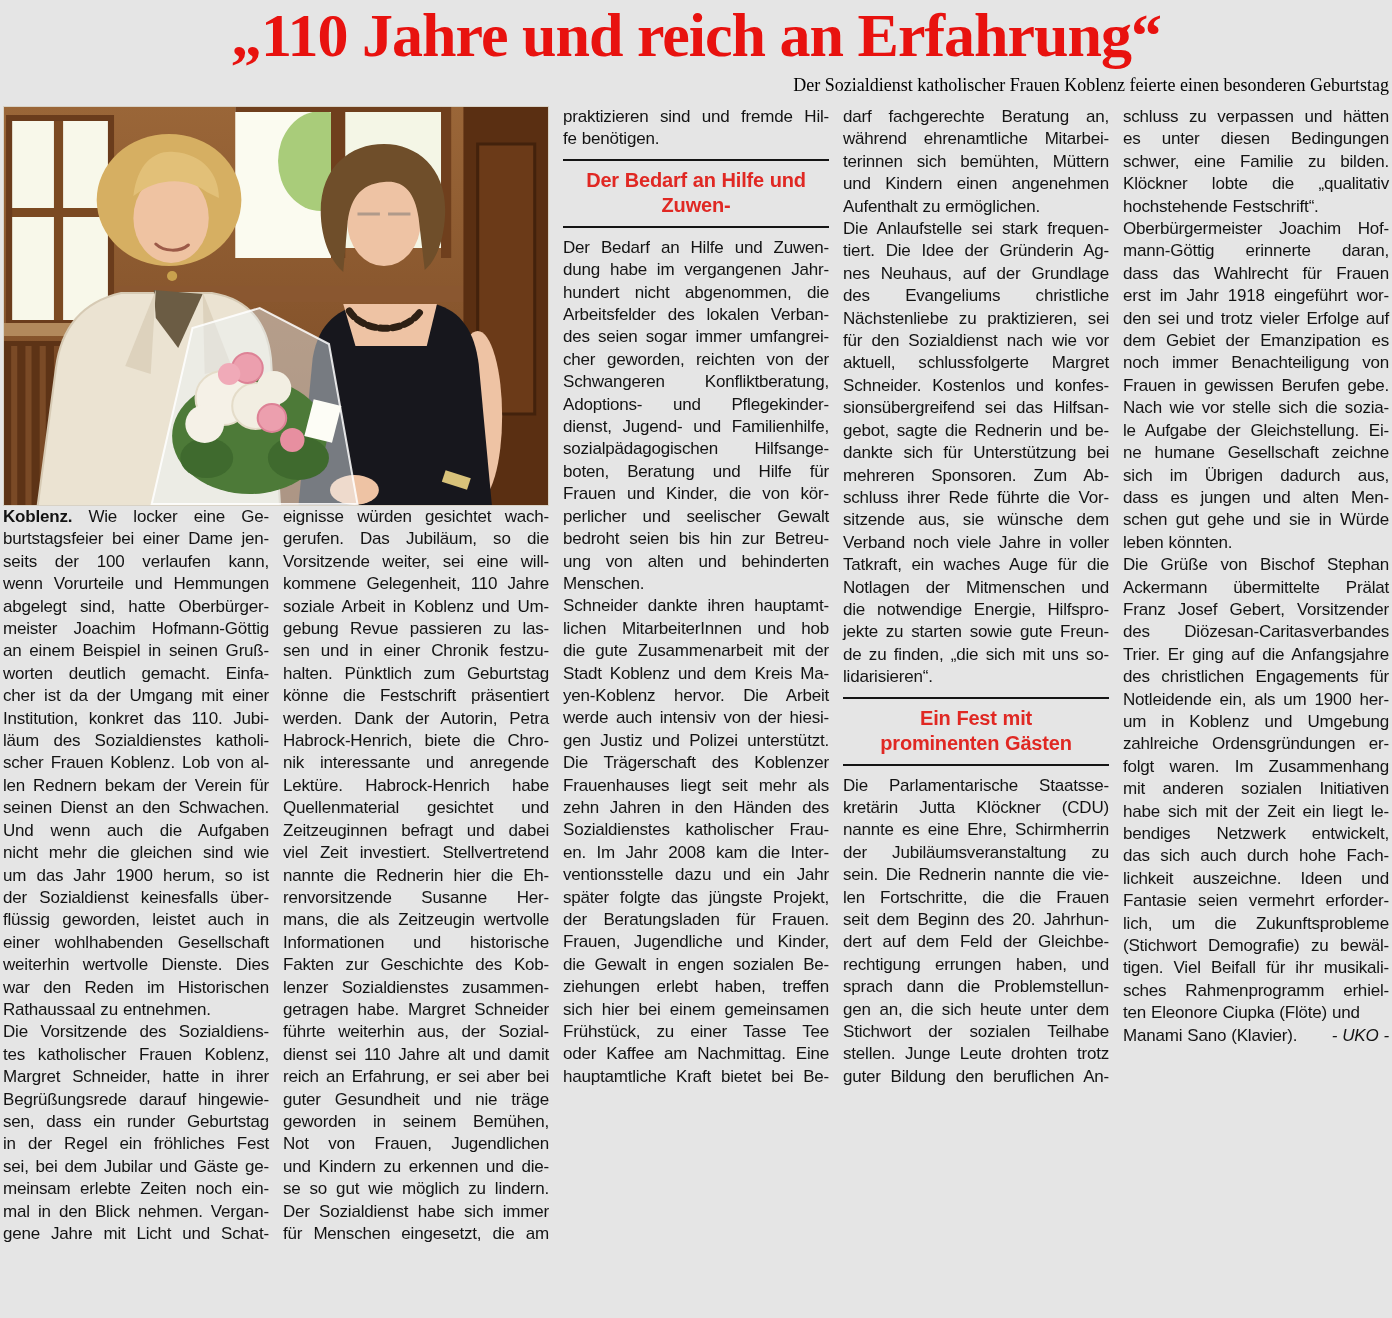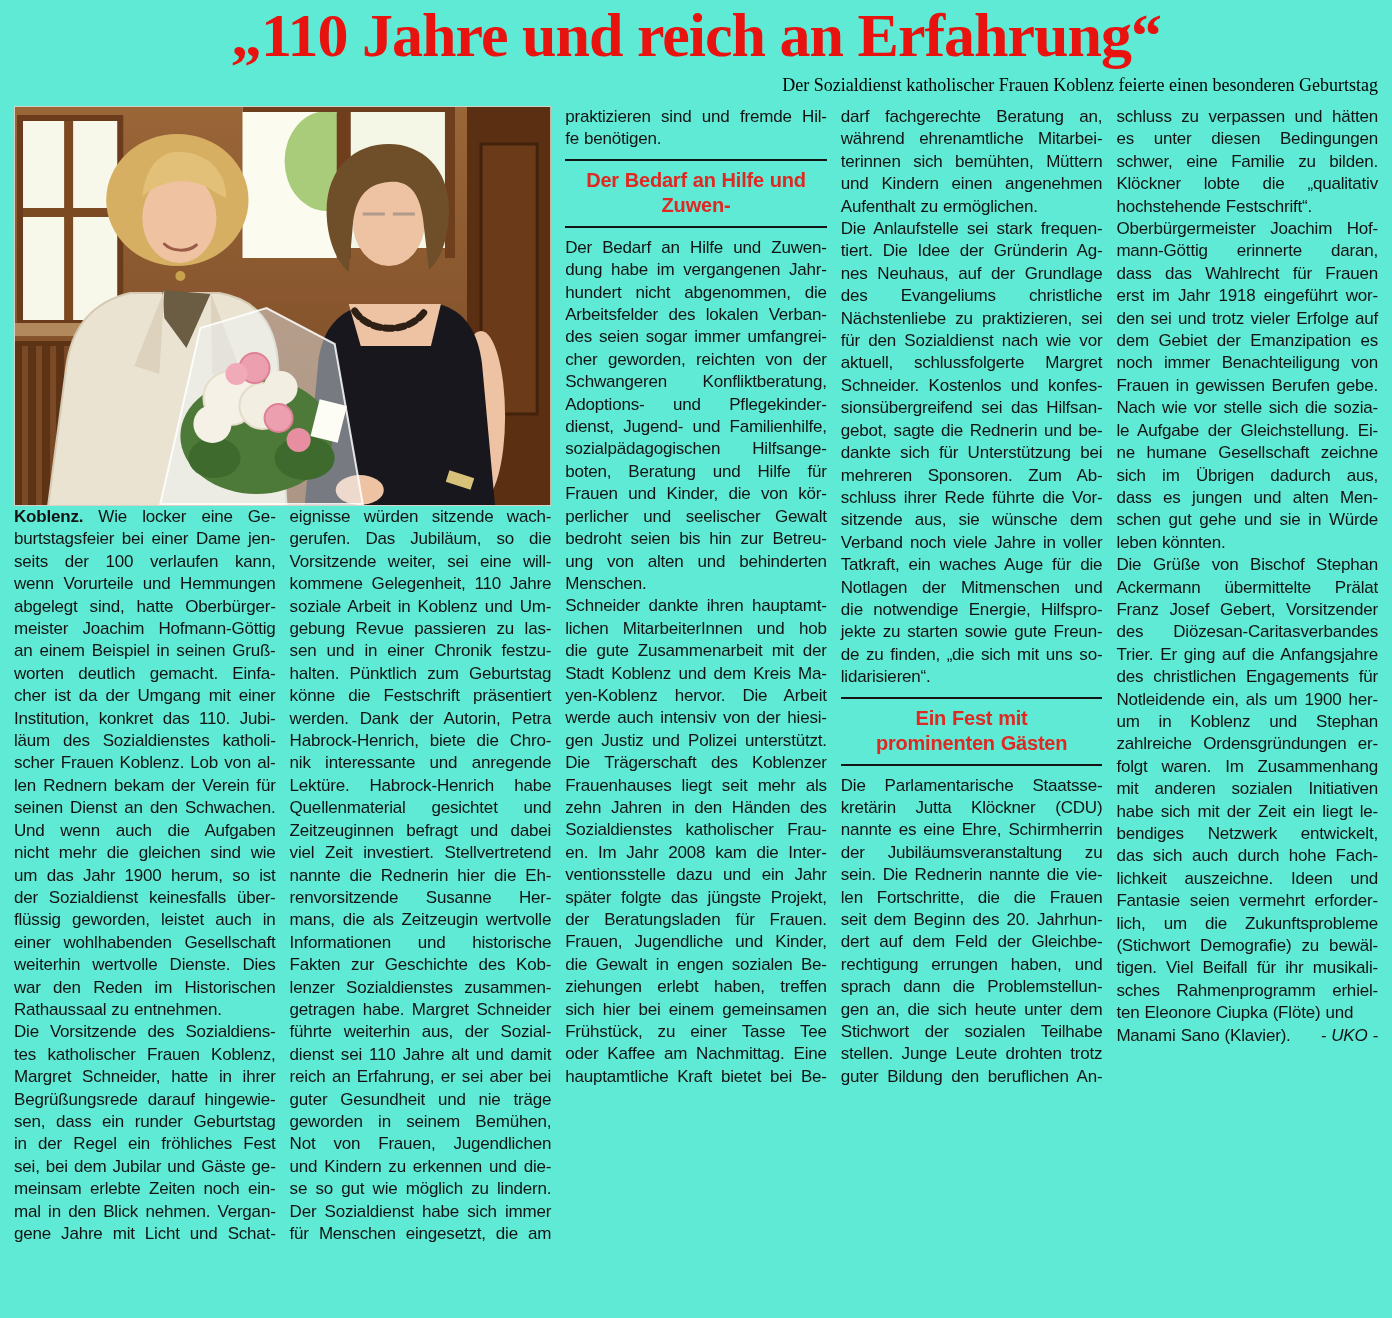--- a/index.html
+++ b/index.html
@@ -3,21 +3,21 @@
 <meta charset="utf-8">
 <style>
   :root{
     --red:#e8120f;
     --subhead-red:#e02823;
     --rule:#141414;
     --ink:#131313;
   }
   *{margin:0;padding:0;box-sizing:border-box;}
   body{background:#ffffff;font-family:"Liberation Sans",sans-serif;color:var(--ink);}
-  .page{width:1392px;height:1318px;overflow:hidden;background:#5eead4;padding:0 14px;position:relative;}
+  .page{width:1392px;height:1318px;overflow:hidden;background:#e5e5e5;padding:0 3px;position:relative;}
 
   
   .masthead{text-align:center;padding-top:2px;}
   .headline{
     font-family:"Liberation Serif",serif;
     font-weight:bold;
     font-size:62px;
     line-height:66px;
     color:var(--red);
     letter-spacing:-1px;
@@ -226,21 +226,21 @@
         <div class="line">Margret Schneider, hatte in ihrer</div>
         <div class="line">Begrüßungsrede darauf hingewie-</div>
         <div class="line">sen, dass ein runder Geburtstag</div>
         <div class="line">in der Regel ein fröhliches Fest</div>
         <div class="line">sei, bei dem Jubilar und Gäste ge-</div>
         <div class="line">meinsam erlebte Zeiten noch ein-</div>
         <div class="line">mal in den Blick nehmen. Vergan-</div>
         <div class="line">gene Jahre mit Licht und Schat-</div>
       </div>
     <div class="column col-c2">
-        <div class="line">eignisse würden sitzende wach-</div>
+        <div class="line">eignisse würden gesichtet wach-</div>
         <div class="line">gerufen. Das Jubiläum, so die</div>
         <div class="line">Vorsitzende weiter, sei eine will-</div>
         <div class="line">kommene Gelegenheit, 110 Jahre</div>
         <div class="line">soziale Arbeit in Koblenz und Um-</div>
         <div class="line">gebung Revue passieren zu las-</div>
         <div class="line">sen und in einer Chronik festzu-</div>
         <div class="line">halten. Pünktlich zum Geburtstag</div>
         <div class="line">könne die Festschrift präsentiert</div>
         <div class="line">werden. Dank der Autorin, Petra</div>
         <div class="line">Habrock-Henrich, biete die Chro-</div>
@@ -379,21 +379,21 @@
         <div class="line">dass es jungen und alten Men-</div>
         <div class="line">schen gut gehe und sie in Würde</div>
         <div class="line end">leben könnten.</div>
         <div class="line">Die Grüße von Bischof Stephan</div>
         <div class="line">Ackermann übermittelte Prälat</div>
         <div class="line">Franz Josef Gebert, Vorsitzender</div>
         <div class="line">des Diözesan-Caritasverbandes</div>
         <div class="line">Trier. Er ging auf die Anfangsjahre</div>
         <div class="line">des christlichen Engagements für</div>
         <div class="line">Notleidende ein, als um 1900 her-</div>
-        <div class="line">um in Koblenz und Stephan</div>
+        <div class="line">um in Koblenz und Umgebung</div>
         <div class="line">zahlreiche Ordensgründungen er-</div>
         <div class="line">folgt waren. Im Zusammenhang</div>
         <div class="line">mit anderen sozialen Initiativen</div>
         <div class="line">habe sich mit der Zeit ein liegt le-</div>
         <div class="line">bendiges Netzwerk entwickelt,</div>
         <div class="line">das sich auch durch hohe Fach-</div>
         <div class="line">lichkeit auszeichne. Ideen und</div>
         <div class="line">Fantasie seien vermehrt erforder-</div>
         <div class="line">lich, um die Zukunftsprobleme</div>
         <div class="line">(Stichwort Demografie) zu bewäl-</div>

